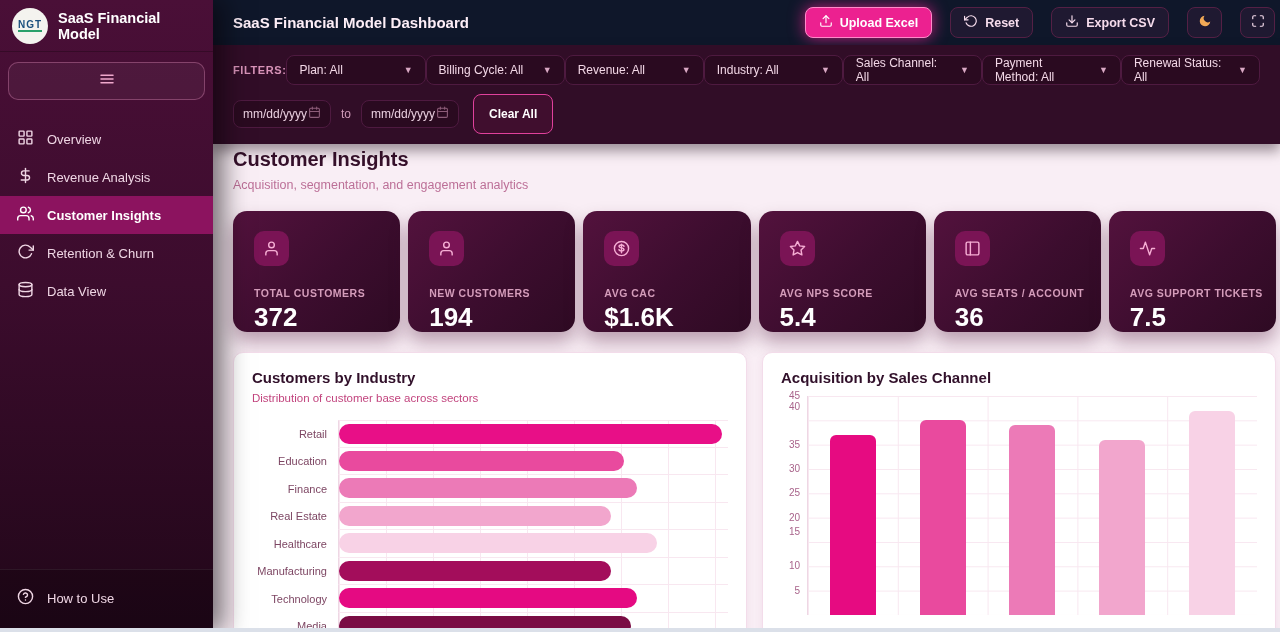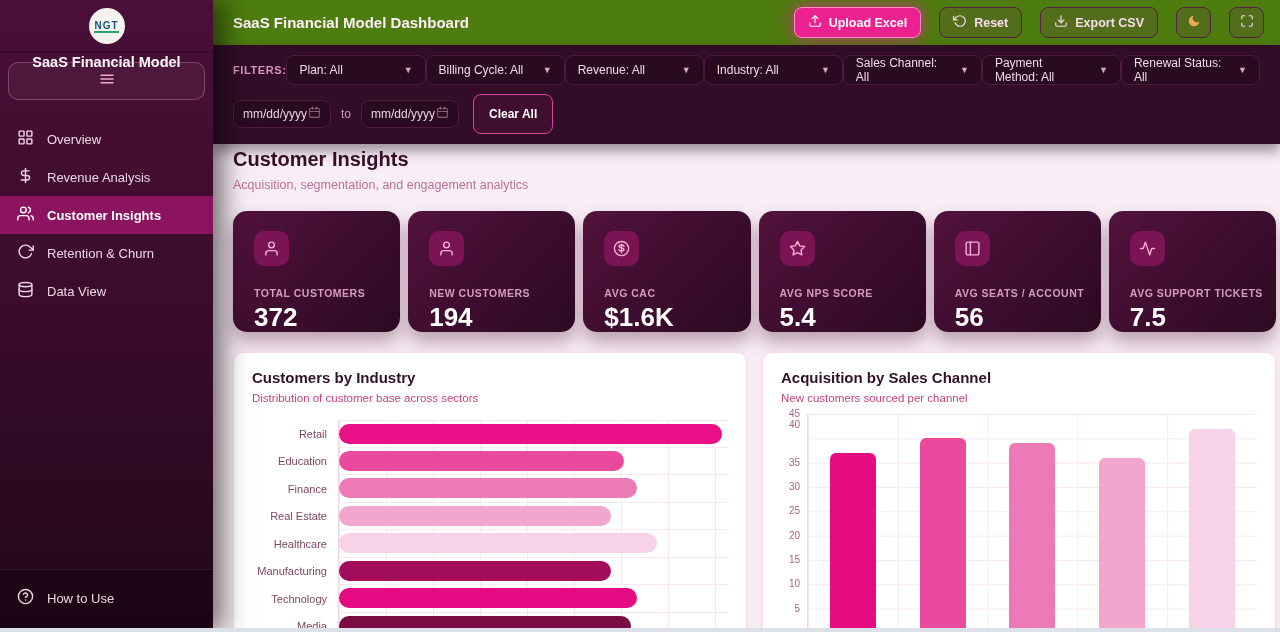--- a/index.html
+++ b/index.html
@@ -5,43 +5,43 @@
   * { margin:0; padding:0; box-sizing:border-box; }
   html,body { width:1280px; height:632px; overflow:hidden; }
   body { font-family:"Liberation Sans","DejaVu Sans",sans-serif; background:#f9eef5; }
   .app { display:flex; width:1280px; height:632px; position:relative; }
 
   
   .sidebar { width:213px; flex:none; display:flex; flex-direction:column;
     background:linear-gradient(180deg,#4a0f37 0%,#3c0c2d 45%,#210719 100%);
     color:#f3dbe9; box-shadow:10px 0 24px rgba(8,0,6,.55); z-index:5; }
   .logo-row { display:flex; align-items:center; gap:10px; height:52px; padding:8px 12px;
-    border-bottom:1px solid rgba(0,0,0,.25);flex-direction:column; }
+    border-bottom:1px solid rgba(0,0,0,.25); }
   .logo-circle { width:36px; height:36px; border-radius:50%; background:#f4f3ef; flex:none;
     display:flex; flex-direction:column; align-items:center; justify-content:center; }
   .logo-ngt { font-size:10px; font-weight:bold; color:#1b4f7e; letter-spacing:1px;
     border-bottom:2px solid #2aa06b; line-height:1.1; }
   .app-title { font-size:14.5px; font-weight:bold; color:#ffffff; }
   .hamburger-btn { margin:10px 8px 6px; height:38px; border-radius:10px; cursor:pointer;
     border:1px solid rgba(235,150,195,.35); background:rgba(255,255,255,.045);
     color:#f0a8cc; display:flex; align-items:center; justify-content:center; }
   .hamburger-btn svg { width:18px; height:18px; }
   .nav { margin-top:14px; display:flex; flex-direction:column; }
   .nav-item { display:flex; align-items:center; gap:13px; height:38px; padding:0 17px;
     font-size:13px; color:#efd6e4; cursor:pointer; }
   .nav-item.active { background:#8c135f; color:#ffffff; font-weight:bold; }
   .nav-item svg { width:17px; height:17px; flex:none; }
   .sidebar-footer { margin-top:auto; border-top:1px solid rgba(255,255,255,.07);
     padding:10px 0 16px; background:rgba(0,0,0,.18); }
   .sidebar-footer .nav-item { height:36px; }
 
   
   .main-col { flex:1; min-width:0; display:flex; flex-direction:column; }
-  .header { height:45px; flex:none; background:#4d7c0f; display:flex; align-items:center;
-    gap:18px; padding:0 16px 0 20px; }
+  .header { height:45px; flex:none; background:#0f172a; display:flex; align-items:center;
+    gap:18px; padding:0 5px 0 20px; }
   .header-title { font-size:15px; font-weight:bold; color:#fdeef7; margin-right:auto; }
   .btn { display:flex; align-items:center; gap:7px; height:31px; padding:0 13px;
     border-radius:8px; font-size:12.5px; font-weight:bold; color:#f6dcec; cursor:pointer;
     background:rgba(120,40,90,.16); border:1px solid #542045; white-space:nowrap; }
   .btn svg { width:14px; height:14px; }
   .btn-primary { background:#ec2190; border:1px solid #ff8ac9; color:#fff;
     box-shadow:0 0 16px rgba(236,33,144,.8); }
   .icon-btn { width:35px; padding:0; justify-content:center; }
   .moon { color:#f2a956; }
 
@@ -331,21 +331,21 @@
             <div class="kpi-value">5.4</div>
           </div>
           <div class="kpi-card">
             <div class="kpi-icon">
               <svg viewBox="0 0 24 24" fill="none" stroke="currentColor" stroke-width="2" stroke-linecap="round" stroke-linejoin="round">
                 <rect x="3" y="3" width="18" height="18" rx="2"></rect>
                 <line x1="9" y1="3" x2="9" y2="21"></line>
               </svg>
             </div>
             <div class="kpi-label">AVG SEATS / ACCOUNT</div>
-            <div class="kpi-value">56</div>
+            <div class="kpi-value">36</div>
           </div>
           <div class="kpi-card">
             <div class="kpi-icon">
               <svg viewBox="0 0 24 24" fill="none" stroke="currentColor" stroke-width="2" stroke-linecap="round" stroke-linejoin="round">
                 <polyline points="22 12 18 12 15 21 9 3 6 12 2 12"></polyline>
               </svg>
             </div>
             <div class="kpi-label">AVG SUPPORT TICKETS</div>
             <div class="kpi-value">7.5</div>
           </div>
@@ -403,30 +403,29 @@
                 <div class="hbar-label">Media</div>
                 <div class="hbar-track">
                   <div class="hbar" style="width: 75%; background: rgb(122, 12, 68);"></div>
                 </div>
               </div>
             </div>
         </section>
 
         <section class="chart-card">
           <div class="chart-title">Acquisition by Sales Channel</div>
-          <div class="chart-subtitle">New customers sourced per channel</div>
           <div class="vbar-chart">
             <div class="y-axis">
                 <span class="y-tick" style="top: -6px;">45</span>
                 <span class="y-tick" style="top: 5px;">40</span>
                 <span class="y-tick" style="top: 42.6667px;">35</span>
                 <span class="y-tick" style="top: 67px;">30</span>
                 <span class="y-tick" style="top: 91.3333px;">25</span>
                 <span class="y-tick" style="top: 115.667px;">20</span>
-                <span class="y-tick" style="top: 140px;">15</span>
+                <span class="y-tick" style="top: 130px;">15</span>
                 <span class="y-tick" style="top: 164.333px;">10</span>
                 <span class="y-tick" style="top: 188.667px;">5</span>
               </div>
             <div class="vplot">
               <div class="vbar-slots">
                   <div class="vbar-slot">
                     <div class="vbar" style="height: 180.067px; background: rgb(230, 11, 129);"></div>
                   </div>
                   <div class="vbar-slot">
                     <div class="vbar" style="height: 194.667px; background: rgb(233, 74, 158);"></div>

